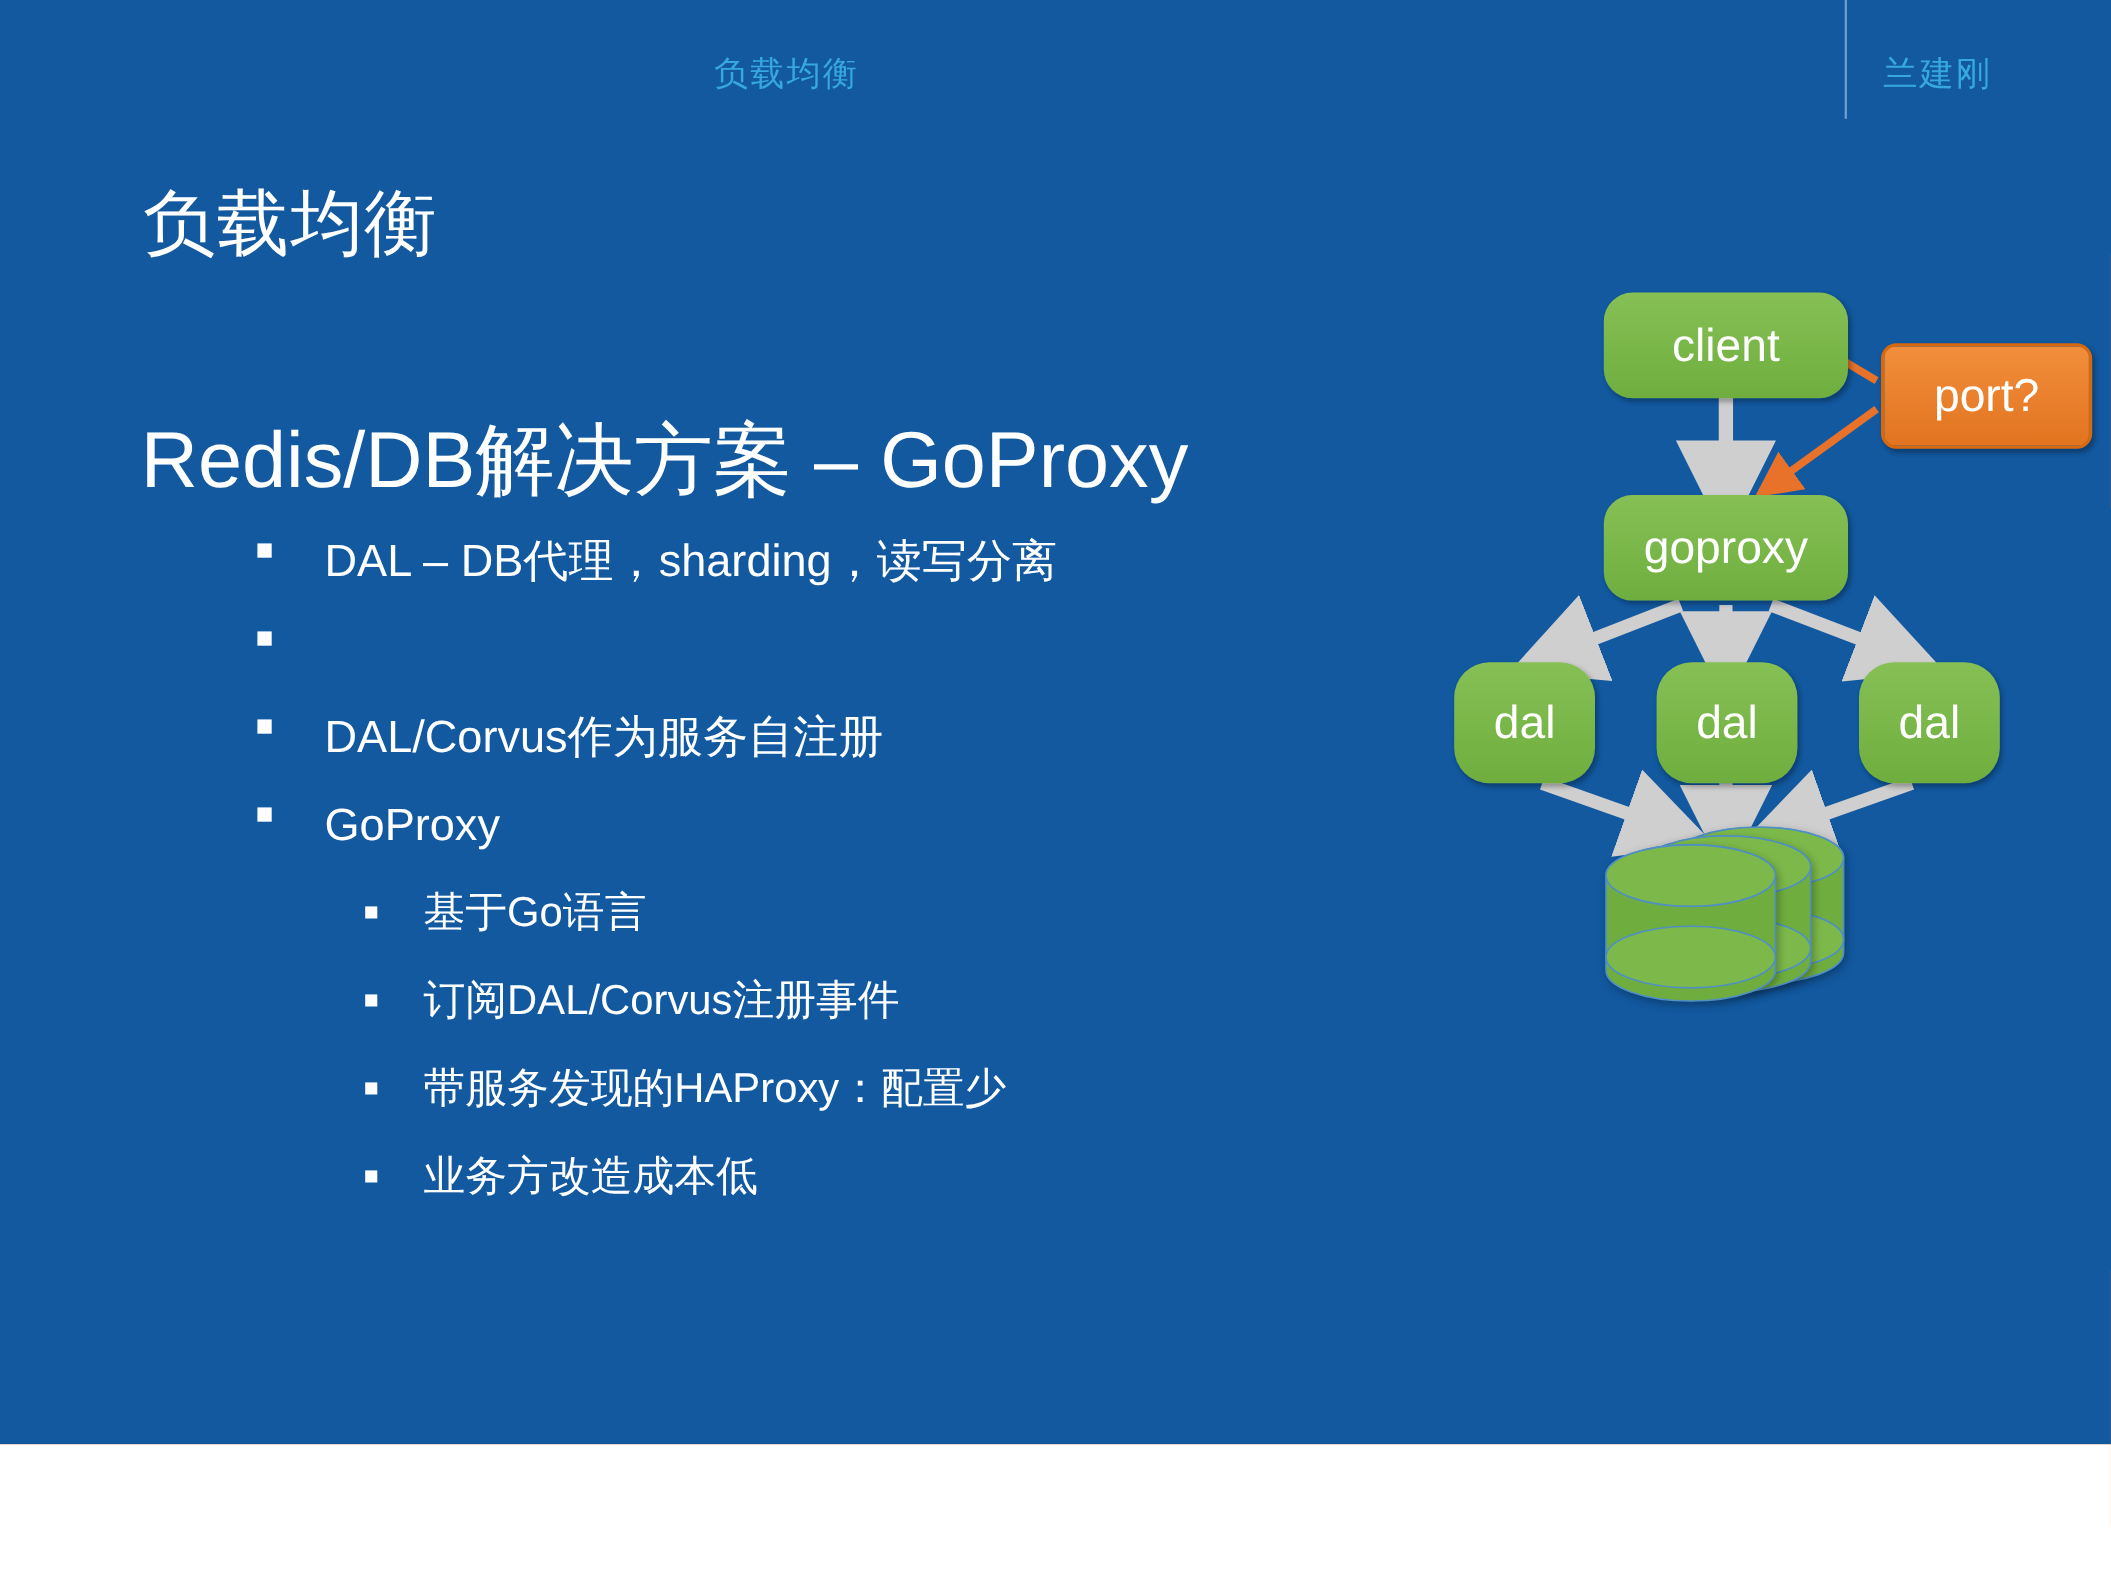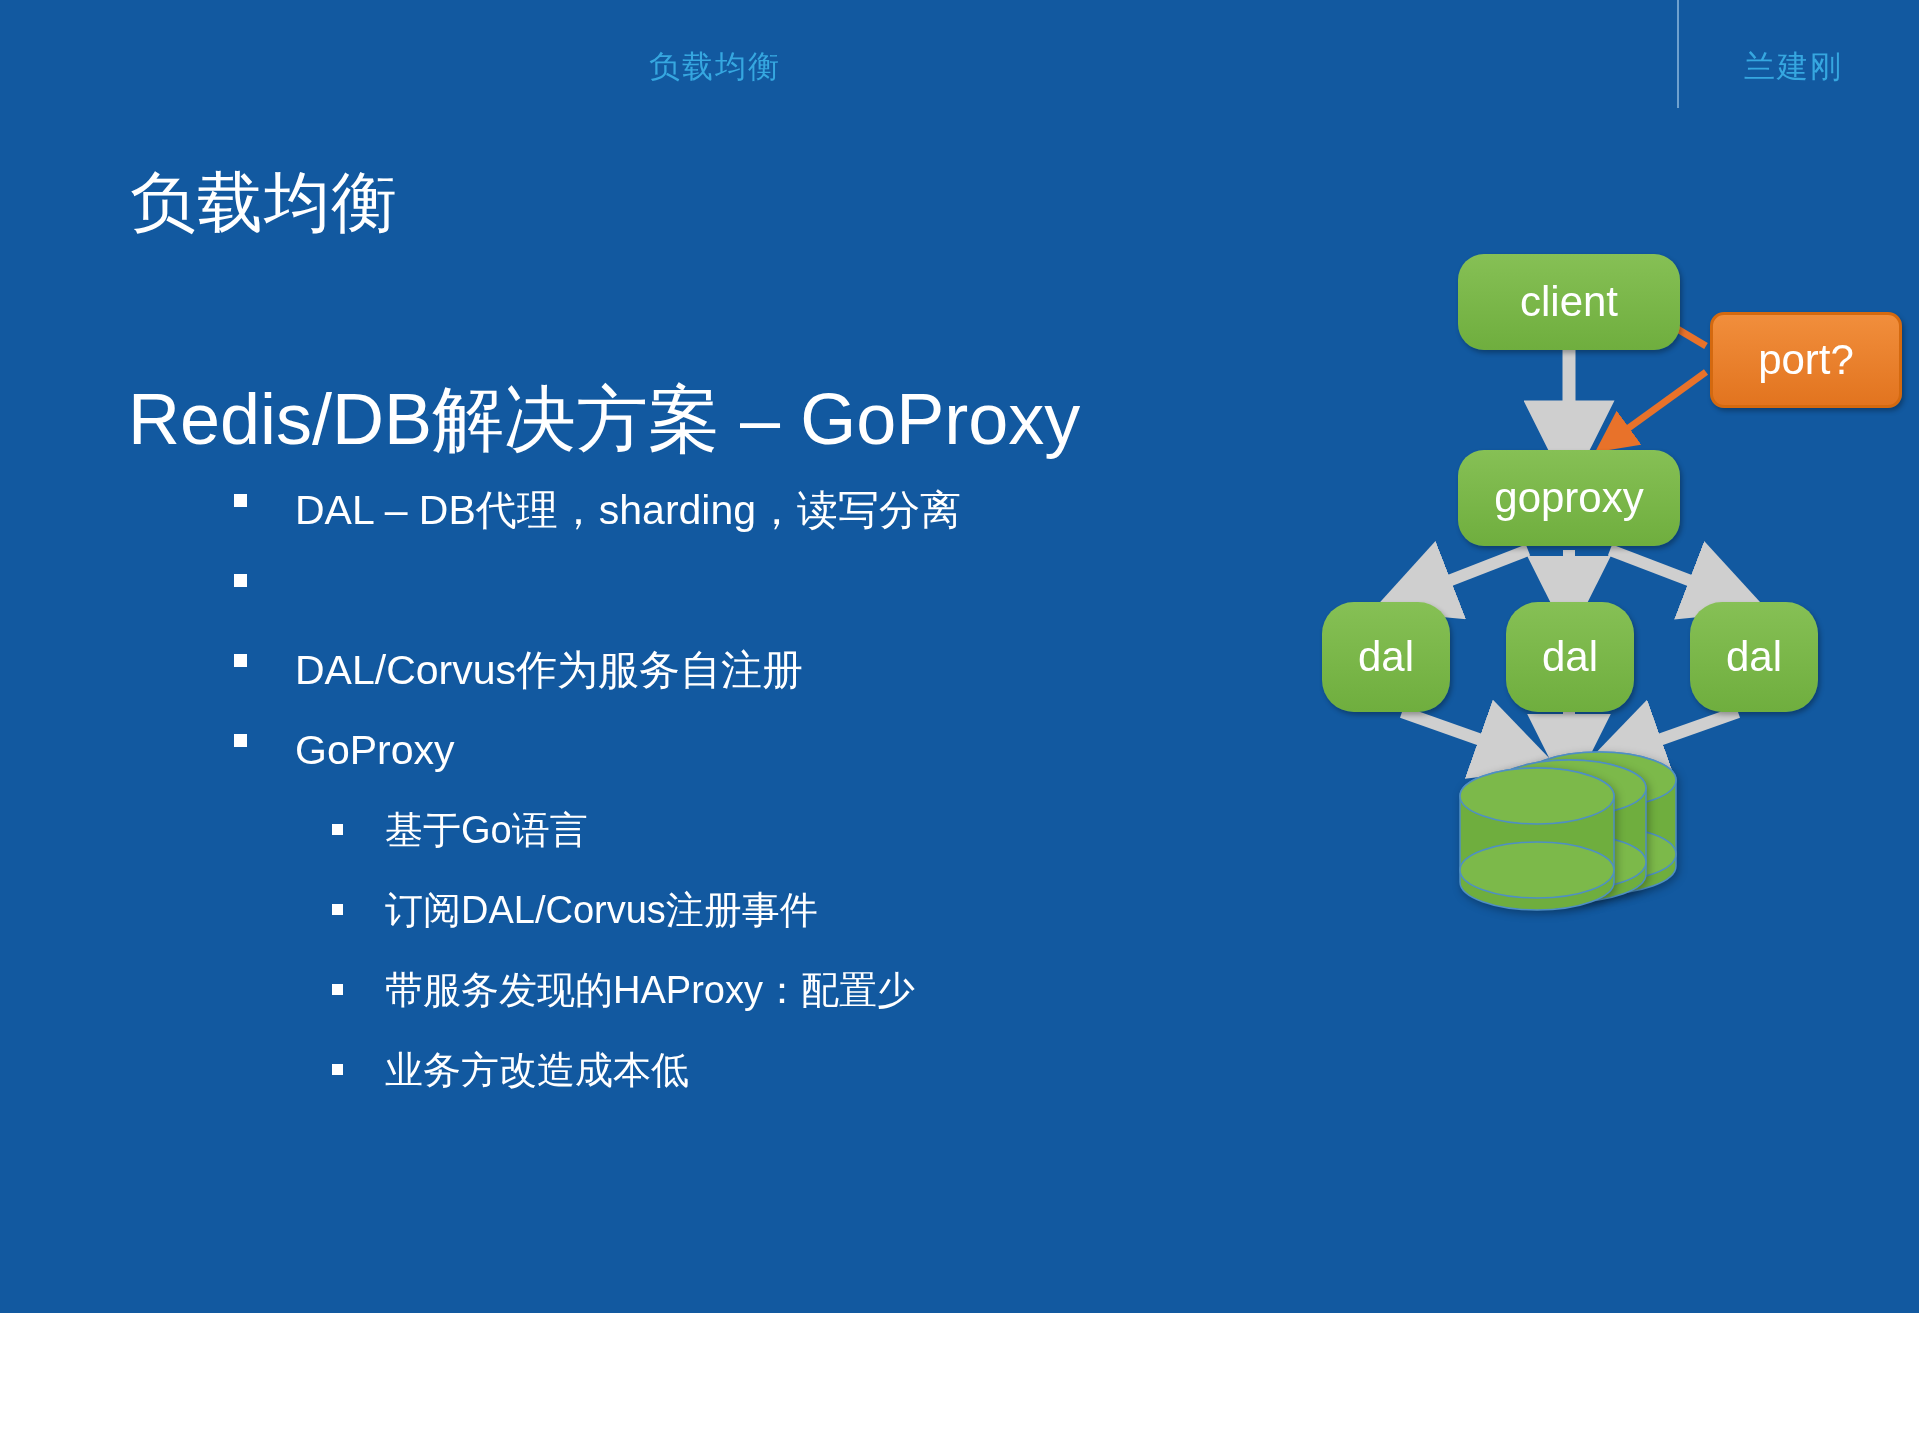--- a/index.html
+++ b/index.html
@@ -53,21 +53,20 @@
     opacity: .75;
   }
   .header-right {
     position: absolute;
     left: 1712px;
     top: 46px;
     color: #36a7e0;
     font-size: 31px;
     letter-spacing: 2px;
     white-space: nowrap;
-    margin-left: 32px;
   }
 
   
   .slide-title {
     position: absolute;
     left: 130px;
     top: 168px;
     color: #ffffff;
     font-size: 66px;
     line-height: 1.05;
@@ -143,21 +142,21 @@
     background: linear-gradient(180deg, #86c055 0%, #6fae3e 100%);
     border-radius: 26px;
     box-shadow: 2px 3px 5px rgba(0,0,0,.30);
     color: #ffffff;
     display: flex;
     align-items: center;
     justify-content: center;
     font-size: 42px;
     white-space: nowrap;
   }
-  .node-client  { left: 148px; top: 4px;   width: 222px; height: 96px; align-items: center; }
+  .node-client  { left: 148px; top: 16px;   width: 222px; height: 96px; align-items: center; }
   .node-goproxy { left: 148px; top: 200px; width: 222px; height: 96px; }
   .node-dal1    { left:  12px; top: 352px; width: 128px; height: 110px; border-radius: 32px; }
   .node-dal2    { left: 196px; top: 352px; width: 128px; height: 110px; border-radius: 32px; }
   .node-dal3    { left: 380px; top: 352px; width: 128px; height: 110px; border-radius: 32px; }
 
   .node-port {
     position: absolute;
     left: 400px;
     top: 62px;
     width: 186px;

